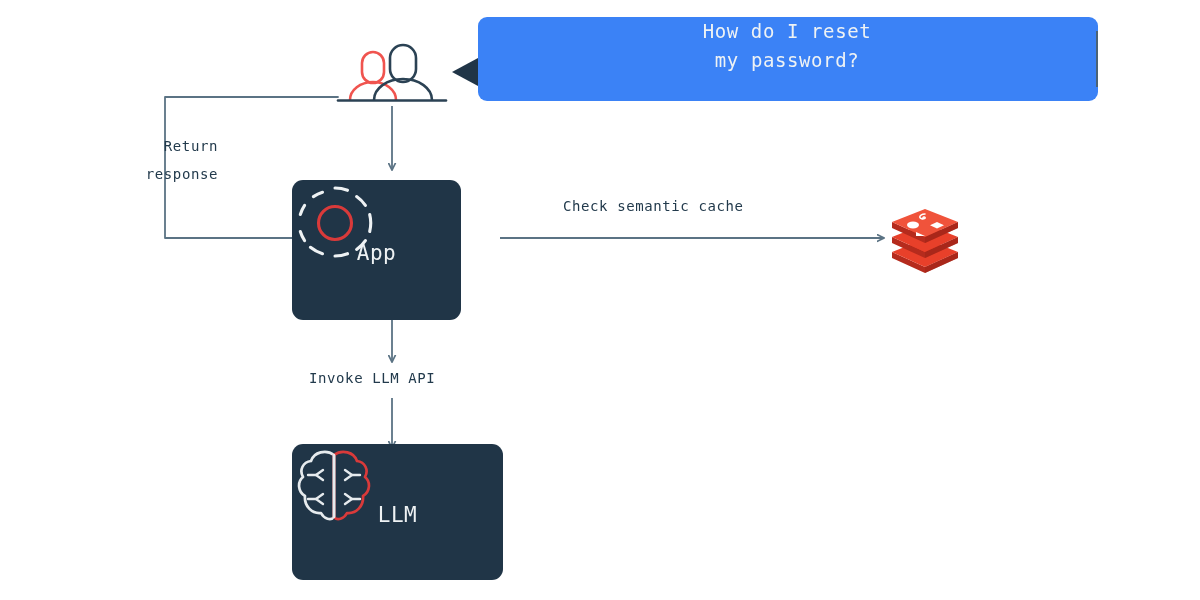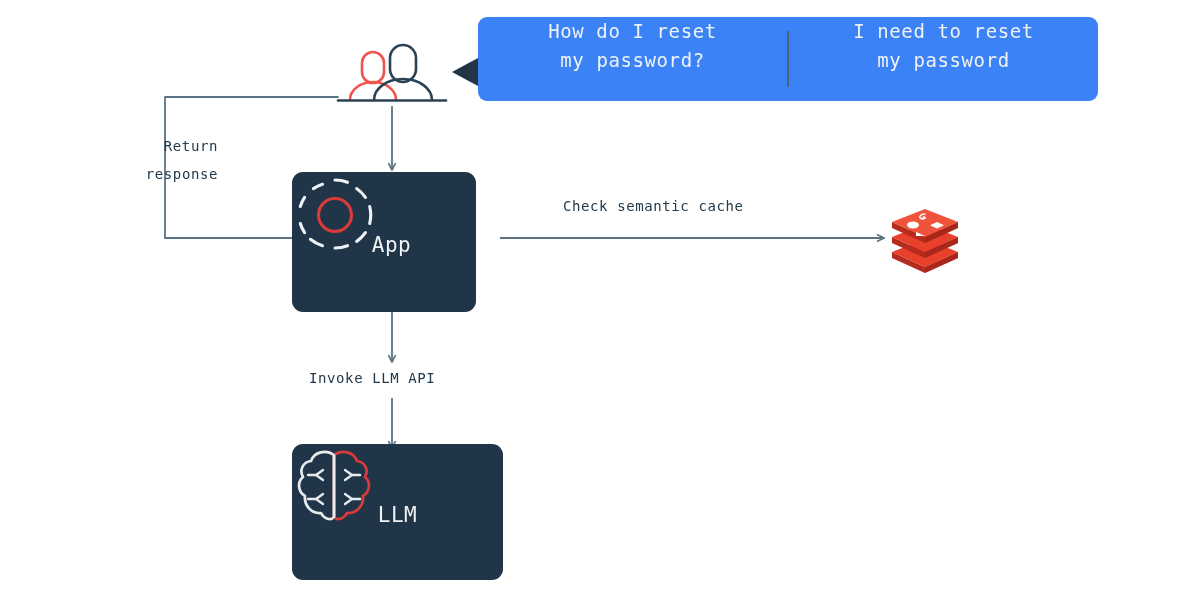--- a/index.html
+++ b/index.html
@@ -39,42 +39,40 @@
 
   <line x1="392" y1="398" x2="392" y2="448" stroke="#5b7384" stroke-width="1.8" marker-end="url(#arrow)"></line>
 
   <path d="M292,238 L165,238 L165,97 L338,97" fill="none" stroke="#5b7384" stroke-width="1.8" stroke-linecap="round" stroke-linejoin="round"></path>
 </svg>
 
 <div class="bubble" style="left:478px;top:17px;width:620px;height:84px;">
   <div class="bubble-cell">How do I reset
 my password?</div>
   <div class="bubble-div"></div>
-  <div class="bubble-cell">I need to reset
-my password</div>
 </div>
 
 <svg style="left:0;top:0">
   <path d="M478,58 L452,72 L478,86 Z" fill="#203547"></path>
 </svg>
 
 <div style="position:absolute;left:338px;top:44px;width:108px;height:62px;">
   <svg width="108" height="62">
 
     <rect x="24" y="8" width="22" height="31" rx="11" fill="none" stroke="#f0544f" stroke-width="2.6"></rect>
     <path d="M12,56 a23,18 0 0 1 46,0" fill="none" stroke="#f0544f" stroke-width="2.6"></path>
 
     <rect x="52" y="1" width="26" height="37" rx="13" fill="none" stroke="#2b4254" stroke-width="2.6"></rect>
     <path d="M36,56 a29,21 0 0 1 58,0" fill="none" stroke="#2b4254" stroke-width="2.6"></path>
 
     <line x1="0" y1="56.5" x2="108" y2="56.5" stroke="#2b4254" stroke-width="2.6" stroke-linecap="round"></line>
   </svg>
 </div>
 
-<div class="node" style="left:292px;top:172px;width:169px;height:140px;padding-left:15px;">
+<div class="node" style="left:292px;top:180px;width:169px;height:140px;">
   <svg width="86" height="86" viewBox="0 0 86 86">
     <g fill="none" stroke="#eef2f4" stroke-width="3.1" stroke-linecap="round">
       <path d="M43,8 a35,35 0 0 1 12.5,2.3"></path>
       <path d="M64.6,16.6 a35,35 0 0 1 8.8,8.8"></path>
       <path d="M77.7,34.5 a35,35 0 0 1 0,17"></path>
       <path d="M73.4,60.6 a35,35 0 0 1 -8.8,8.8"></path>
       <path d="M55.5,73.7 a35,35 0 0 1 -12.5,2.3"></path>
       <path d="M30.5,73.7 a35,35 0 0 1 -12.1,-6.4"></path>
       <path d="M12.6,60.6 a35,35 0 0 1 -4.3,-9.1"></path>
       <path d="M8.3,34.5 a35,35 0 0 1 4.3,-9.1"></path>

